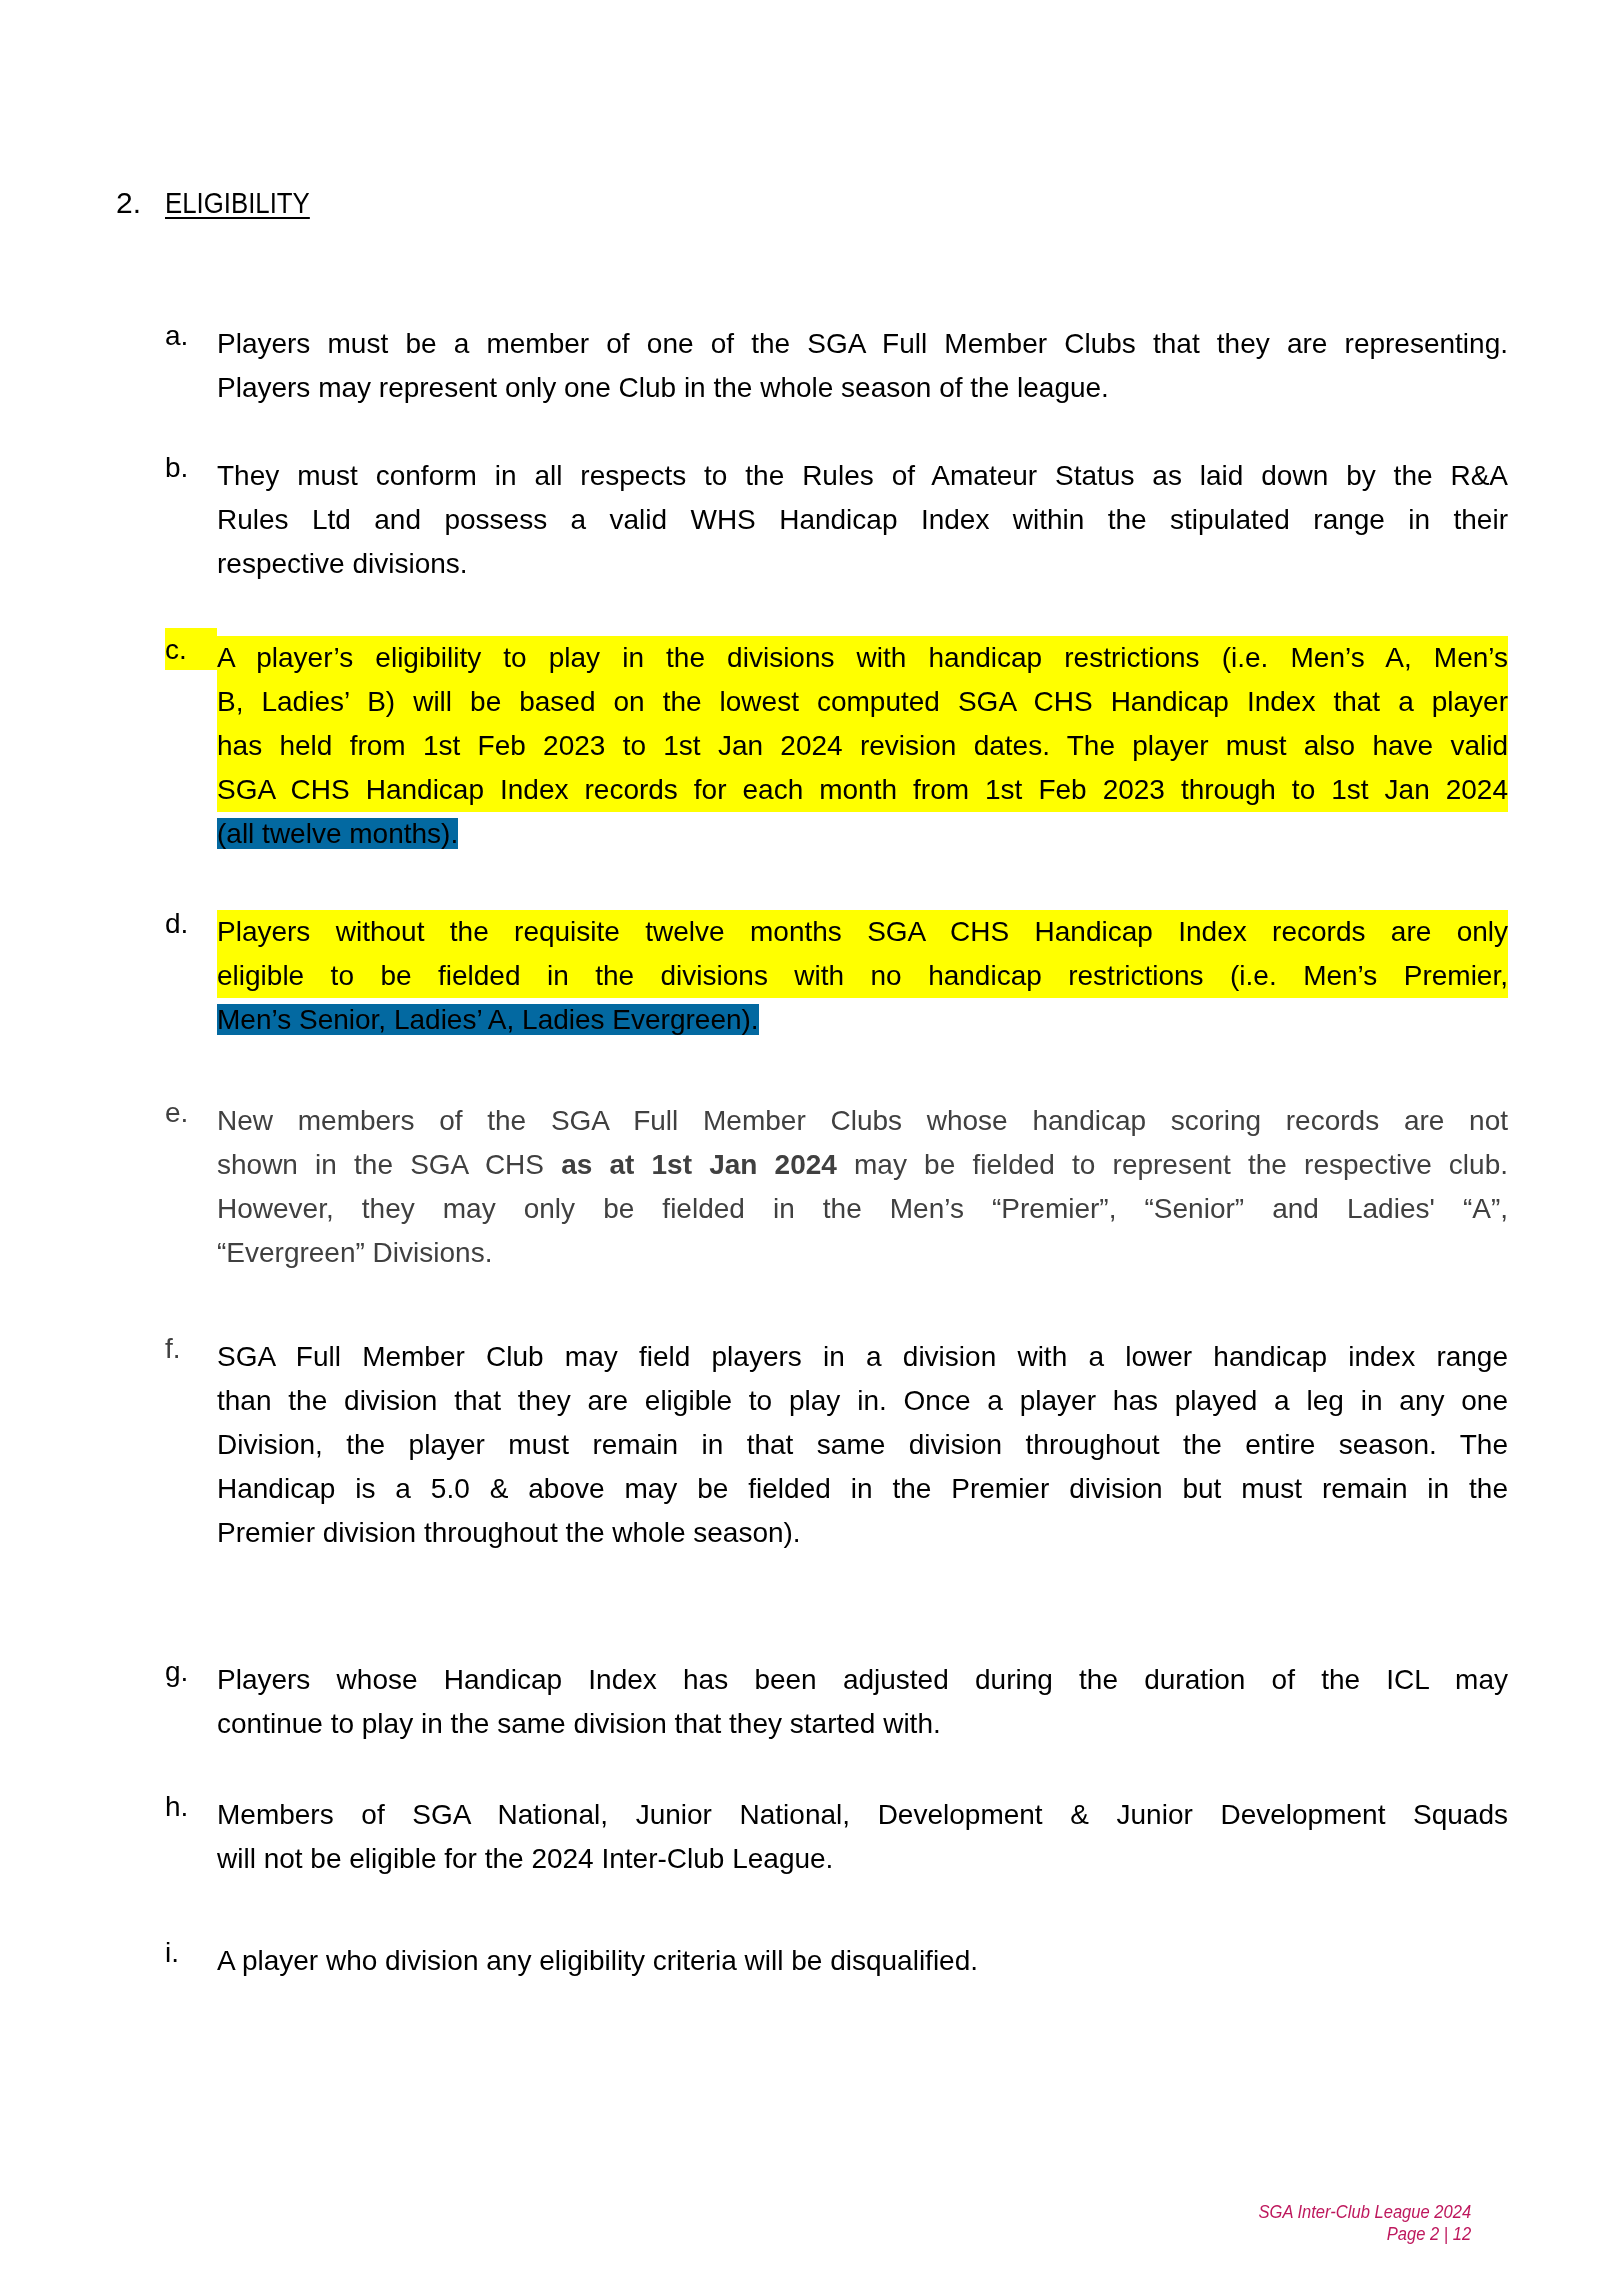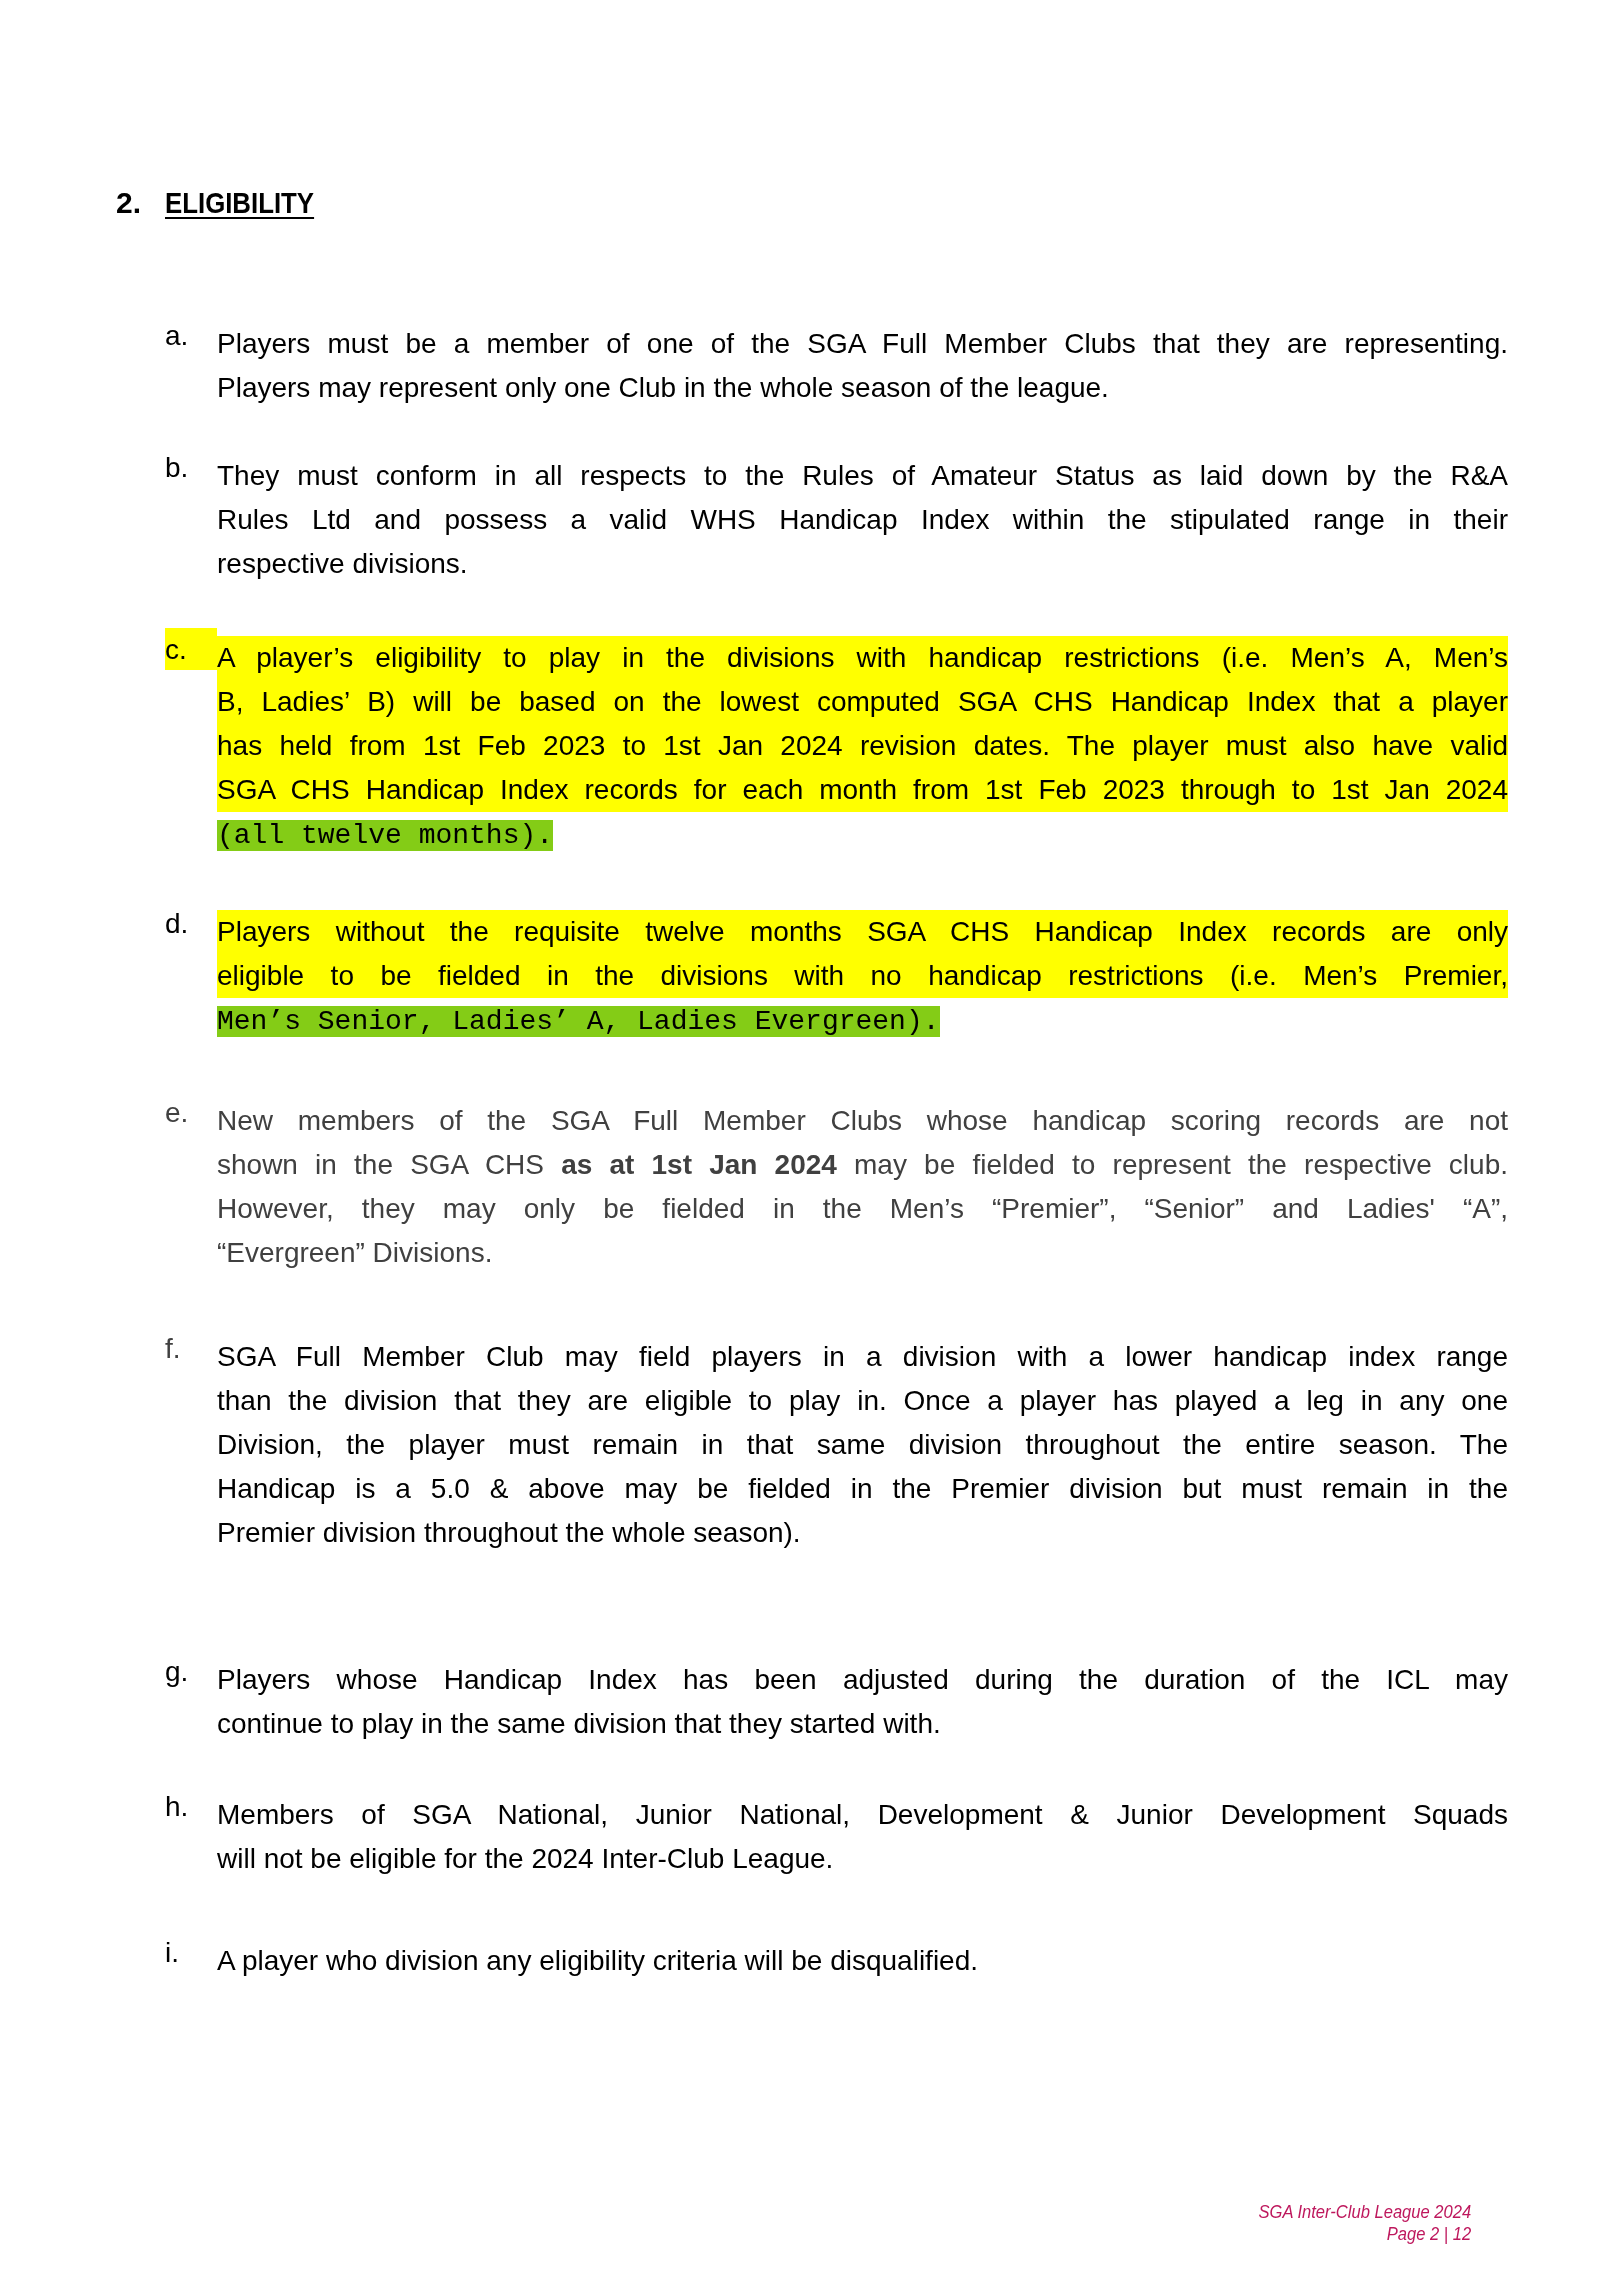--- a/index.html
+++ b/index.html
@@ -1,32 +1,32 @@
 <!DOCTYPE html>
 <html style="font-size:13px"><head>
   <meta charset="utf-8">
   <style>
     html, body { margin: 0; padding: 0; background: #ffffff; }
     body { width: 1623px; height: 2295px; position: relative; overflow: hidden;
            font-family: "Liberation Sans", sans-serif; color: #000; }
-    .heading { position: absolute; left: 116px; top: 185px; font-weight: bold;
+    .heading { position: absolute; left: 116px; top: 185px; font-weight: normal;
                font-size: 30px; line-height: 36px; white-space: nowrap; }
     .heading .num { display: inline-block; width: 49px; }
     .heading .title { text-decoration: underline; text-decoration-thickness: 2.4px;
                       text-underline-offset: 4px; display: inline-block;
                       transform: scaleX(0.86); transform-origin: left center; }
     .item { position: absolute; left: 165px; width: 1343px; font-size: 28px; }
     .item .label { position: absolute; left: 0; top: 0; width: 50px; height: 44px;
                    line-height: 44px; }
     .item .body { position: absolute; left: 52px; top: 8px; width: 1291px; }
     .line { display: block; height: 44px; line-height: 44px; white-space: nowrap;
             text-align: justify; text-align-last: justify; overflow: visible; }
     .line.last { text-align-last: left; }
     .hl-row { background: #FFFF00; }
-    .hl { background: #84cc16; font-family: Liberation Mono, monospace; }
+    .hl { background: #0369a1; }
     .gray { color: #404040; }
     .footer { position: absolute; right: 152px; top: 2201px; text-align: right;
               font-style: italic; font-size: 18px; line-height: 22px; color: #be185d; }
     .footer div { transform: scaleX(0.92); transform-origin: right center; }
     b { font-weight: bold; margin-top: 28px; }
   </style>
 </head>
 <body>
 
 <div class="heading">

